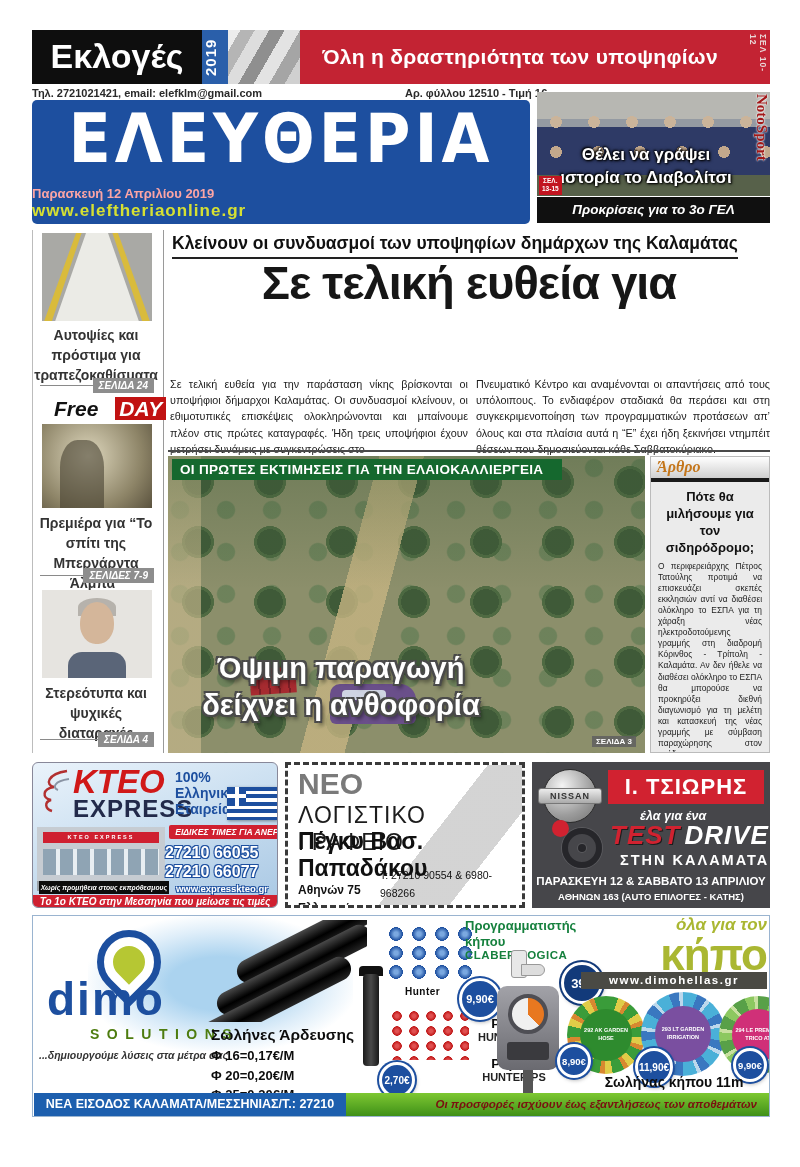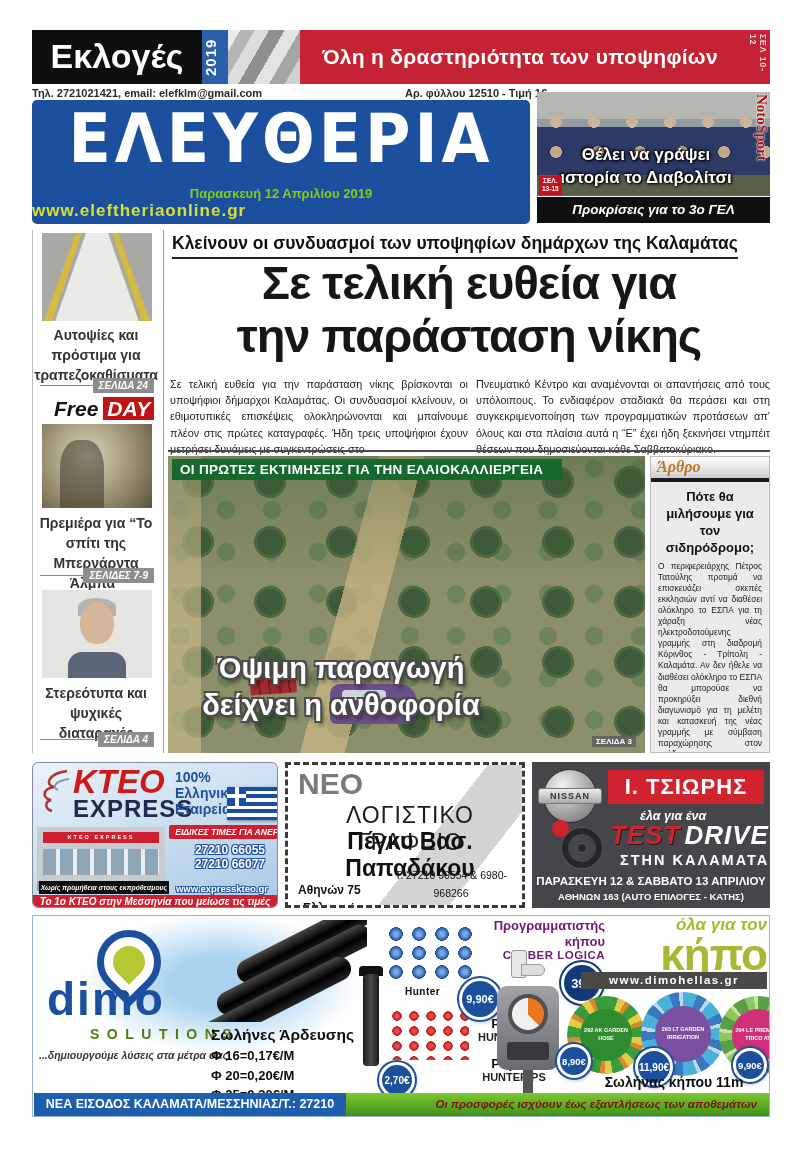--- a/index.html
+++ b/index.html
@@ -24,21 +24,21 @@
   
   .info{top:87px;font-size:11px;font-weight:bold;color:#2a2a2a;}
   .info-left{left:32px;}
   .info-right{left:405px;}
 
   
   .masthead{left:32px;top:100px;width:498px;height:124px;background:#1d4f9f;border-radius:5px;}
   .m-logo{position:absolute;top:2px;left:0;width:100%;text-align:center;color:#fff;
     font-weight:900;font-size:62px;letter-spacing:4px;transform:scaleY(1.08);
     font-family:"DejaVu Sans","Liberation Sans",sans-serif;}
-  .m-date{position:absolute;top:86px;left:0;width:100%;text-align:center;color:#84cc16;
+  .m-date{position:absolute;top:86px;left:0;width:100%;color:#fca5a5;
     font-weight:bold;font-size:13px;}
   .m-url{position:absolute;top:101px;left:0;width:100%;color:#d6e032;
     font-weight:900;font-size:17px;letter-spacing:1px;}
 
   
   .sports{left:537px;top:92px;width:233px;height:131px;}
   .sp-photo{position:absolute;left:0;top:0;width:233px;height:104px;overflow:hidden;
     background:
       radial-gradient(circle 6px at 19px 30px,#cbb49a 98%,transparent),
       radial-gradient(circle 6px at 19px 60px,#c3a88c 98%,transparent),
@@ -67,21 +67,21 @@
   .badge{background:#8d8d8d;color:#fff;font-size:10px;font-weight:bold;font-style:italic;
     padding:2px 6px;white-space:nowrap;}
   .sb1-photo{left:42px;top:233px;width:110px;height:88px;background:#a9a9a5;overflow:hidden;}
   .road-white{position:absolute;inset:0;background:#ebebe6;
     clip-path:polygon(40% 0,60% 0,88% 100%,12% 100%);}
   .road-y1{position:absolute;inset:0;background:#d9bb3c;
     clip-path:polygon(31% 0,36% 0,9% 100%,2% 100%);}
   .road-y2{position:absolute;inset:0;background:#d9bb3c;
     clip-path:polygon(64% 0,69% 0,98% 100%,91% 100%);}
   .fd-logo{left:54px;top:397px;font-size:21px;font-weight:900;font-style:italic;color:#111;}
-  .fd-day{background:#c11212;color:#fff;padding:0 4px;margin-left:5px;}
+  .fd-day{background:#c11212;color:#fff;padding:0 4px;margin-left:17px;}
   .sb2-photo{left:42px;top:424px;width:110px;height:84px;
     background:radial-gradient(circle at 42% 38%,#ded7bd,#8d8467 65%,#5a523e);}
   .sb2-figure{position:absolute;left:18px;top:16px;width:44px;height:68px;border-radius:40% 40% 0 0;
     background:rgba(60,54,40,.55);}
   .sb3-photo{left:42px;top:590px;width:110px;height:88px;background:#e6e4e0;overflow:hidden;}
   .sb3-hair{position:absolute;left:36px;top:8px;width:38px;height:18px;border-radius:50% 50% 0 0;background:#b6b2ac;}
   .sb3-head{position:absolute;left:38px;top:12px;width:34px;height:42px;border-radius:50% 50% 46% 46%;background:#d4b69a;}
   .sb3-body{position:absolute;left:26px;bottom:0;width:58px;height:26px;border-radius:14px 14px 0 0;background:#5a6578;}
 
   
@@ -139,30 +139,30 @@
   .k-offer{position:absolute;left:136px;top:62px;width:138px;height:14px;background:#d02030;border-radius:2px;
     color:#fff;font-style:italic;font-weight:bold;font-size:8.6px;text-align:center;line-height:14px;}
   .k-photo{position:absolute;left:4px;top:64px;width:128px;height:64px;background:#c6ccd2;overflow:hidden;}
   .k-sign{position:absolute;left:6px;top:5px;right:6px;height:11px;background:#cf2030;color:#fff;
     font-size:5.5px;font-weight:bold;text-align:center;line-height:11px;letter-spacing:2px;}
   .k-glass{position:absolute;left:6px;top:22px;right:6px;height:26px;
     background:repeating-linear-gradient(90deg,#8fa4b4 0 13px,#e8eef2 13px 17px);}
   .k-ground{position:absolute;left:0;bottom:0;width:100%;height:10px;background:#9aa0a6;}
   .k-strip{position:absolute;left:6px;top:118px;width:130px;height:13px;background:#0c0c0c;color:#fff;
     font-style:italic;font-weight:bold;font-size:6.8px;text-align:center;line-height:13px;}
-  .k-phones{position:absolute;left:122px;top:80px;width:110px;text-align:right;font-weight:900;
-    font-size:12px;line-height:1.2;color:#fff;
+  .k-phones{position:absolute;left:132px;top:80px;width:110px;text-align:left;font-weight:900;
+    font-size:16px;line-height:1.2;color:#fff;
     text-shadow:-1px -1px 0 #1d4f9f,1px -1px 0 #1d4f9f,-1px 1px 0 #1d4f9f,1px 1px 0 #1d4f9f;}
   .k-url{position:absolute;left:134px;top:120px;width:110px;text-align:center;font-weight:900;font-size:9.5px;color:#fff;
     text-shadow:-1px -1px 0 #1d4f9f,1px -1px 0 #1d4f9f,-1px 1px 0 #1d4f9f,1px 1px 0 #1d4f9f;}
   .k-bottom{position:absolute;left:0;top:132px;width:100%;height:14px;background:#cf2030;color:#fff;
     font-weight:bold;font-style:italic;font-size:10px;text-align:center;line-height:14px;}
 
   .ad-logist{left:285px;top:762px;width:240px;height:146px;background:#fff;border:3px dashed #3a3a3a;
-    box-sizing:border-box;overflow:hidden;text-align:center;}
+    box-sizing:border-box;overflow:hidden;}
   .l-ribbon{position:absolute;left:128px;top:-50px;width:74px;height:280px;transform:rotate(38deg);
     background:linear-gradient(90deg,#fff 0 9px,#c9c9c9 9px 65px,#fff 65px);opacity:.8;}
   .l-neo{position:absolute;left:10px;top:2px;font-size:30px;font-weight:900;color:#7a7a7a;}
   .l-line1{position:absolute;left:10px;top:37px;font-size:23px;color:#1c1c1c;letter-spacing:1px;}
   .l-line2{position:absolute;left:10px;top:63px;font-size:23px;font-weight:bold;color:#101010;}
   .l-addr{position:absolute;left:10px;top:116px;font-size:12px;font-weight:bold;color:#111;line-height:1.5;}
   .l-contact{position:absolute;left:92px;top:102px;font-size:10.5px;color:#111;line-height:1.7;}
 
   .ad-nissan{left:532px;top:762px;width:238px;height:146px;background:#46464a;overflow:hidden;}
   .n-logo{position:absolute;left:6px;top:6px;width:64px;height:56px;}
@@ -216,21 +216,21 @@
   .pcircle{position:absolute;border-radius:50%;background:#1d4f9f;border:3px solid #fff;
     box-shadow:0 0 0 2px #1d4f9f,1px 2px 4px rgba(0,0,0,.35);color:#fff;font-weight:900;
     display:flex;align-items:center;justify-content:center;box-sizing:border-box;}
   .d-price1{left:426px;top:62px;width:42px;height:42px;font-size:11px;}
   .d-price2{left:346px;top:146px;width:36px;height:36px;font-size:10px;}
   .d-price3{left:528px;top:46px;width:42px;height:42px;font-size:13px;background:#123a7a;box-shadow:0 0 0 2px #123a7a,1px 2px 4px rgba(0,0,0,.35);}
   .d-popup1{position:absolute;left:438px;top:100px;width:86px;text-align:center;}
   .d-popup2{position:absolute;left:438px;top:140px;width:86px;text-align:center;}
   .pu-big{font-size:13.5px;font-weight:900;color:#0c0c0c;}
   .pu-small{font-size:11px;font-weight:600;color:#222;}
-  .d-prog{position:absolute;left:432px;top:2px;width:140px;text-align:right;color:#701a75;line-height:1.2;}
+  .d-prog{position:absolute;left:432px;top:2px;width:140px;text-align:left;color:#15803d;line-height:1.2;}
   .prog-b{font-size:13px;font-weight:900;}
   .prog-n{font-size:11.5px;font-weight:600;letter-spacing:.5px;}
   .d-tap{position:absolute;left:478px;top:34px;width:14px;height:26px;background:#e8e8e8;border:1px solid #999;border-radius:3px;}
   .d-tap2{position:absolute;left:488px;top:48px;width:22px;height:10px;background:#ddd;border:1px solid #999;border-radius:0 6px 6px 0;}
   .d-timer{position:absolute;left:464px;top:70px;width:62px;height:84px;border-radius:10px;
     background:linear-gradient(#a2a2a8,#6a6a70);}
   .d-dial{position:absolute;left:11px;top:8px;width:40px;height:40px;border-radius:50%;border:4px solid #4e4e54;
     background:conic-gradient(#e87820 0 38%,#f0f0f0 38% 100%);box-sizing:border-box;}
   .d-slots{position:absolute;left:10px;top:56px;width:42px;height:18px;border-radius:3px;background:#3a3a3e;}
   .d-stem{position:absolute;left:490px;top:154px;width:10px;height:30px;background:#555;}
@@ -332,21 +332,20 @@
   </div>
   <div class="abs sb-title" style="left:34px;top:684px;">Στερεότυπα και ψυχικές διαταραχές</div>
   <div class="abs badge-row" style="left:40px;top:732px;">
     <div class="badge-line"></div>
     <div class="badge">ΣΕΛΙΔΑ 4</div>
   </div>
 
   <div class="abs kicker">Κλείνουν οι συνδυασμοί των υποψηφίων δημάρχων της Καλαμάτας</div>
   <div class="abs headline">
     <span>Σε τελική ευθεία για</span><br>
-    <span>την παράσταση νίκης</span>
   </div>
   <div class="abs lead-col lead-col1">Σε τελική ευθεία για την παράσταση νίκης βρίσκονται οι υποψήφιοι δήμαρχοι Καλαμάτας. Οι συνδυασμοί κλείνουν, οι εθιμοτυπικές επισκέψεις ολοκληρώνονται και μπαίνουμε πλέον στις πρώτες καταγραφές. Ήδη τρεις υποψήφιοι έχουν μετρήσει δυνάμεις με συγκεντρώσεις στο</div>
   <div class="abs lead-col lead-col2">Πνευματικό Κέντρο και αναμένονται οι απαντήσεις από τους υπόλοιπους. Το ενδιαφέρον σταδιακά θα περάσει και στη συγκεκριμενοποίηση των προγραμματικών προτάσεων απ’ όλους και στα πλαίσια αυτά η “Ε” έχει ήδη ξεκινήσει ντημπέιτ θέσεων που δημοσιεύονται κάθε Σαββατοκύριακο.</div>
   <div class="abs lead-hr"></div>
 
   <div class="abs olive"></div>
   <div class="abs olive-banner">ΟΙ ΠΡΩΤΕΣ ΕΚΤΙΜΗΣΕΙΣ ΓΙΑ ΤΗΝ ΕΛΑΙΟΚΑΛΛΙΕΡΓΕΙΑ</div>
   <div class="abs olive-crates"></div>
   <div class="abs olive-car">
     <div class="olive-car-glass"></div>

